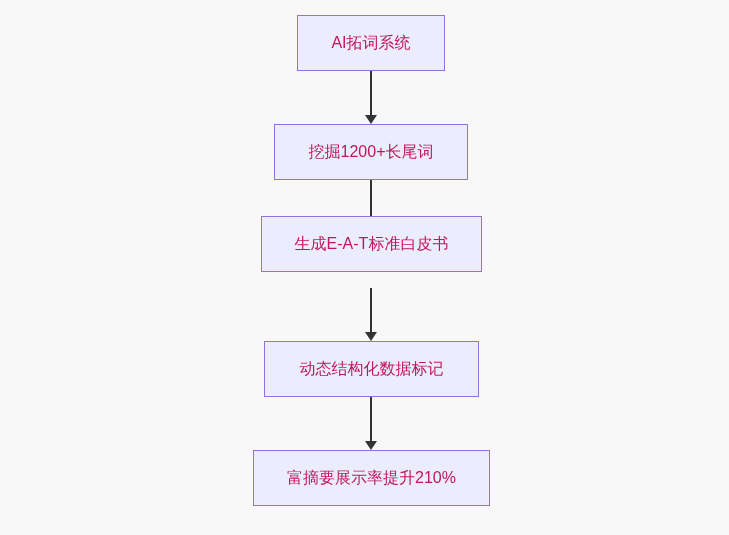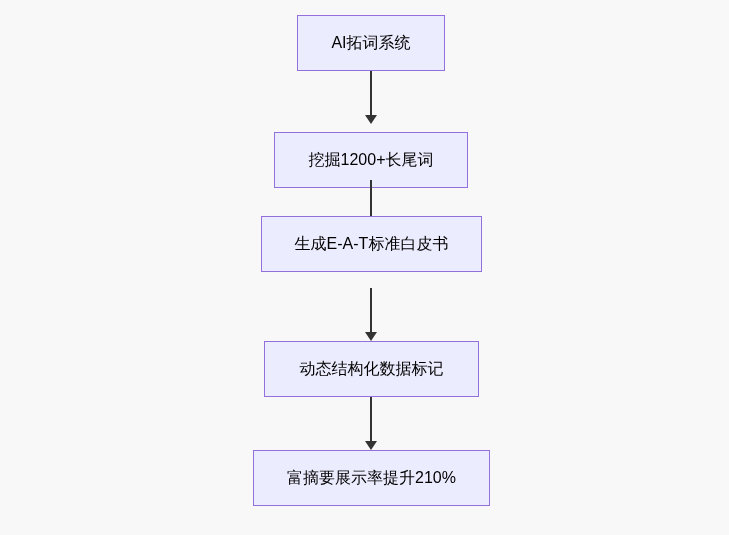--- a/index.html
+++ b/index.html
@@ -17,31 +17,31 @@
   .canvas {
     position: absolute;
     left: 0; top: 0;
     width: 729px; height: 535px;
   }
   .flow-node {
     position: absolute;
     height: 54px;
     background: #ececff;
     border: 1px solid #9370db;
-    color: #000000;
+    color: #be185d;
     font-size: 16px;
     display: flex;
     align-items: center;
     justify-content: center;
     text-align: center;
     box-sizing: content-box;
     white-space: nowrap;
   }
   .node-1 { left: 297px; top: 15px;  width: 146px; }
-  .node-2 { left: 274px; top: 124px; width: 192px; margin-top: 8px; }
+  .node-2 { left: 274px; top: 124px; width: 192px; }
   .node-3 { left: 261px; top: 216px; width: 219px; }
   .node-4 { left: 264px; top: 341px; width: 213px; justify-content: center; }
   .node-5 { left: 253px; top: 450px; width: 235px; }
 
   .flow-arrow {
     position: absolute;
     left: 364px;
     width: 13px;
     display: flex;
     flex-direction: column;

